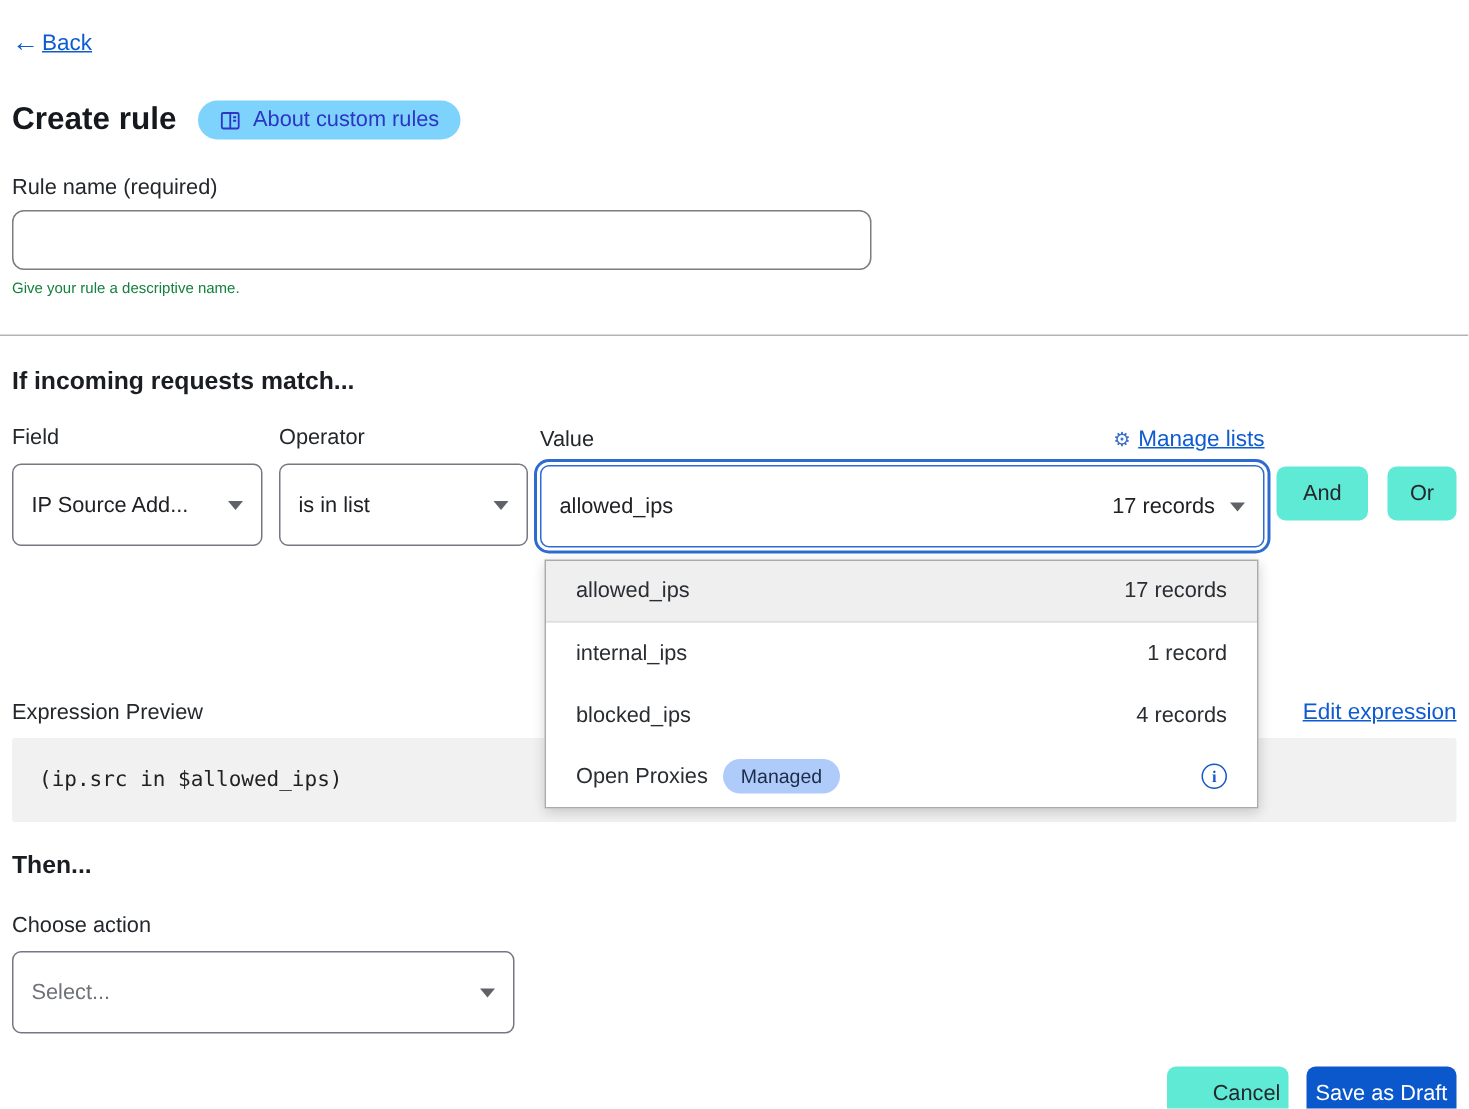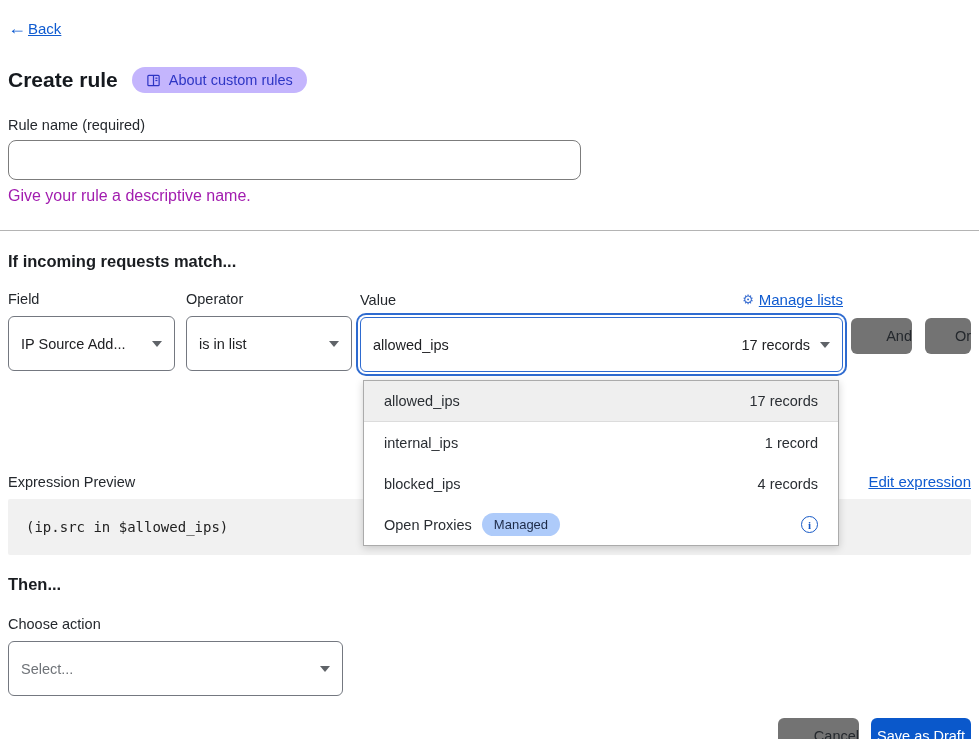--- a/index.html
+++ b/index.html
@@ -22,36 +22,36 @@
 
   
   .back-row { margin: 18px 0 0 0; display: flex; align-items: center; }
   .back-arrow { color: #0f5bd0; text-decoration: none; font-size: 18px; margin-right: 2px; }
 
   
   .title-row { margin-top: 28px; display: flex; align-items: center; gap: 14px; }
   .page-title { font-size: 21px; font-weight: 700; color: #15191e; }
   .about-pill {
     display: inline-flex; align-items: center; gap: 8px;
-    background: #c4b5fd; color: #2d35c4;
+    background: #7dd3fc; color: #2d35c4;
     border-radius: 14px; padding: 5px 14px;
     font-size: 14.5px; cursor: pointer; text-decoration: none;
   }
   .about-pill svg { display: block; }
 
   
   .field-label { margin-top: 24px; font-size: 14.5px; color: #24282d; }
   .rule-name-input {
     margin-top: 7px; width: 573px; height: 40px;
     border: 1px solid #7c7c7c; border-radius: 8px;
     font-size: 14.5px; padding: 0 12px;
     font-family: "Liberation Sans", sans-serif;
     outline: none; display: block;
   }
-  .helper-text { margin-top: 7px; font-size: 16px; color: #a21caf; }
+  .helper-text { margin-top: 7px; font-size: 10px; color: #15803d; }
 
   .divider {
     margin: 25px -8px 0 -8px;
     border: none; border-top: 1px solid #b4b4b4; height: 0;
   }
 
   .section-heading { margin-top: 21px; font-size: 16.5px; font-weight: 700; color: #1a1d21; }
 
   
   .cond-row { margin-top: 20px; display: flex; align-items: flex-start; }
@@ -82,21 +82,21 @@
   .select-focused {
     border: 1px solid #2e6bd0;
     box-shadow: 0 0 0 2px #ffffff, 0 0 0 4px #2e6bd0;
   }
   .sel-meta { color: #202124; font-size: 14.5px; margin-left: 10px; }
 
   .btn {
     border: none; border-radius: 6px; cursor: pointer;
     font-family: "Liberation Sans", sans-serif; font-size: 14.5px;
   }
-  .btn-gray { background: #737373; color: #24282d; text-align: right; }
+  .btn-gray { background: #5eead4; color: #24282d; }
   .btn-blue { background: #0a58cb; color: #ffffff; }
   .and-btn { margin-top: 27px; width: 61px; height: 36px; margin-right: 13px; }
   .or-btn { margin-top: 27px; width: 46px; height: 36px; }
 
   
   .dropdown-panel {
     position: absolute; z-index: 20;
     top: calc(100% + 9px); left: 2px; right: 3px;
     background: #ffffff;
     border: 1px solid #ababab;

